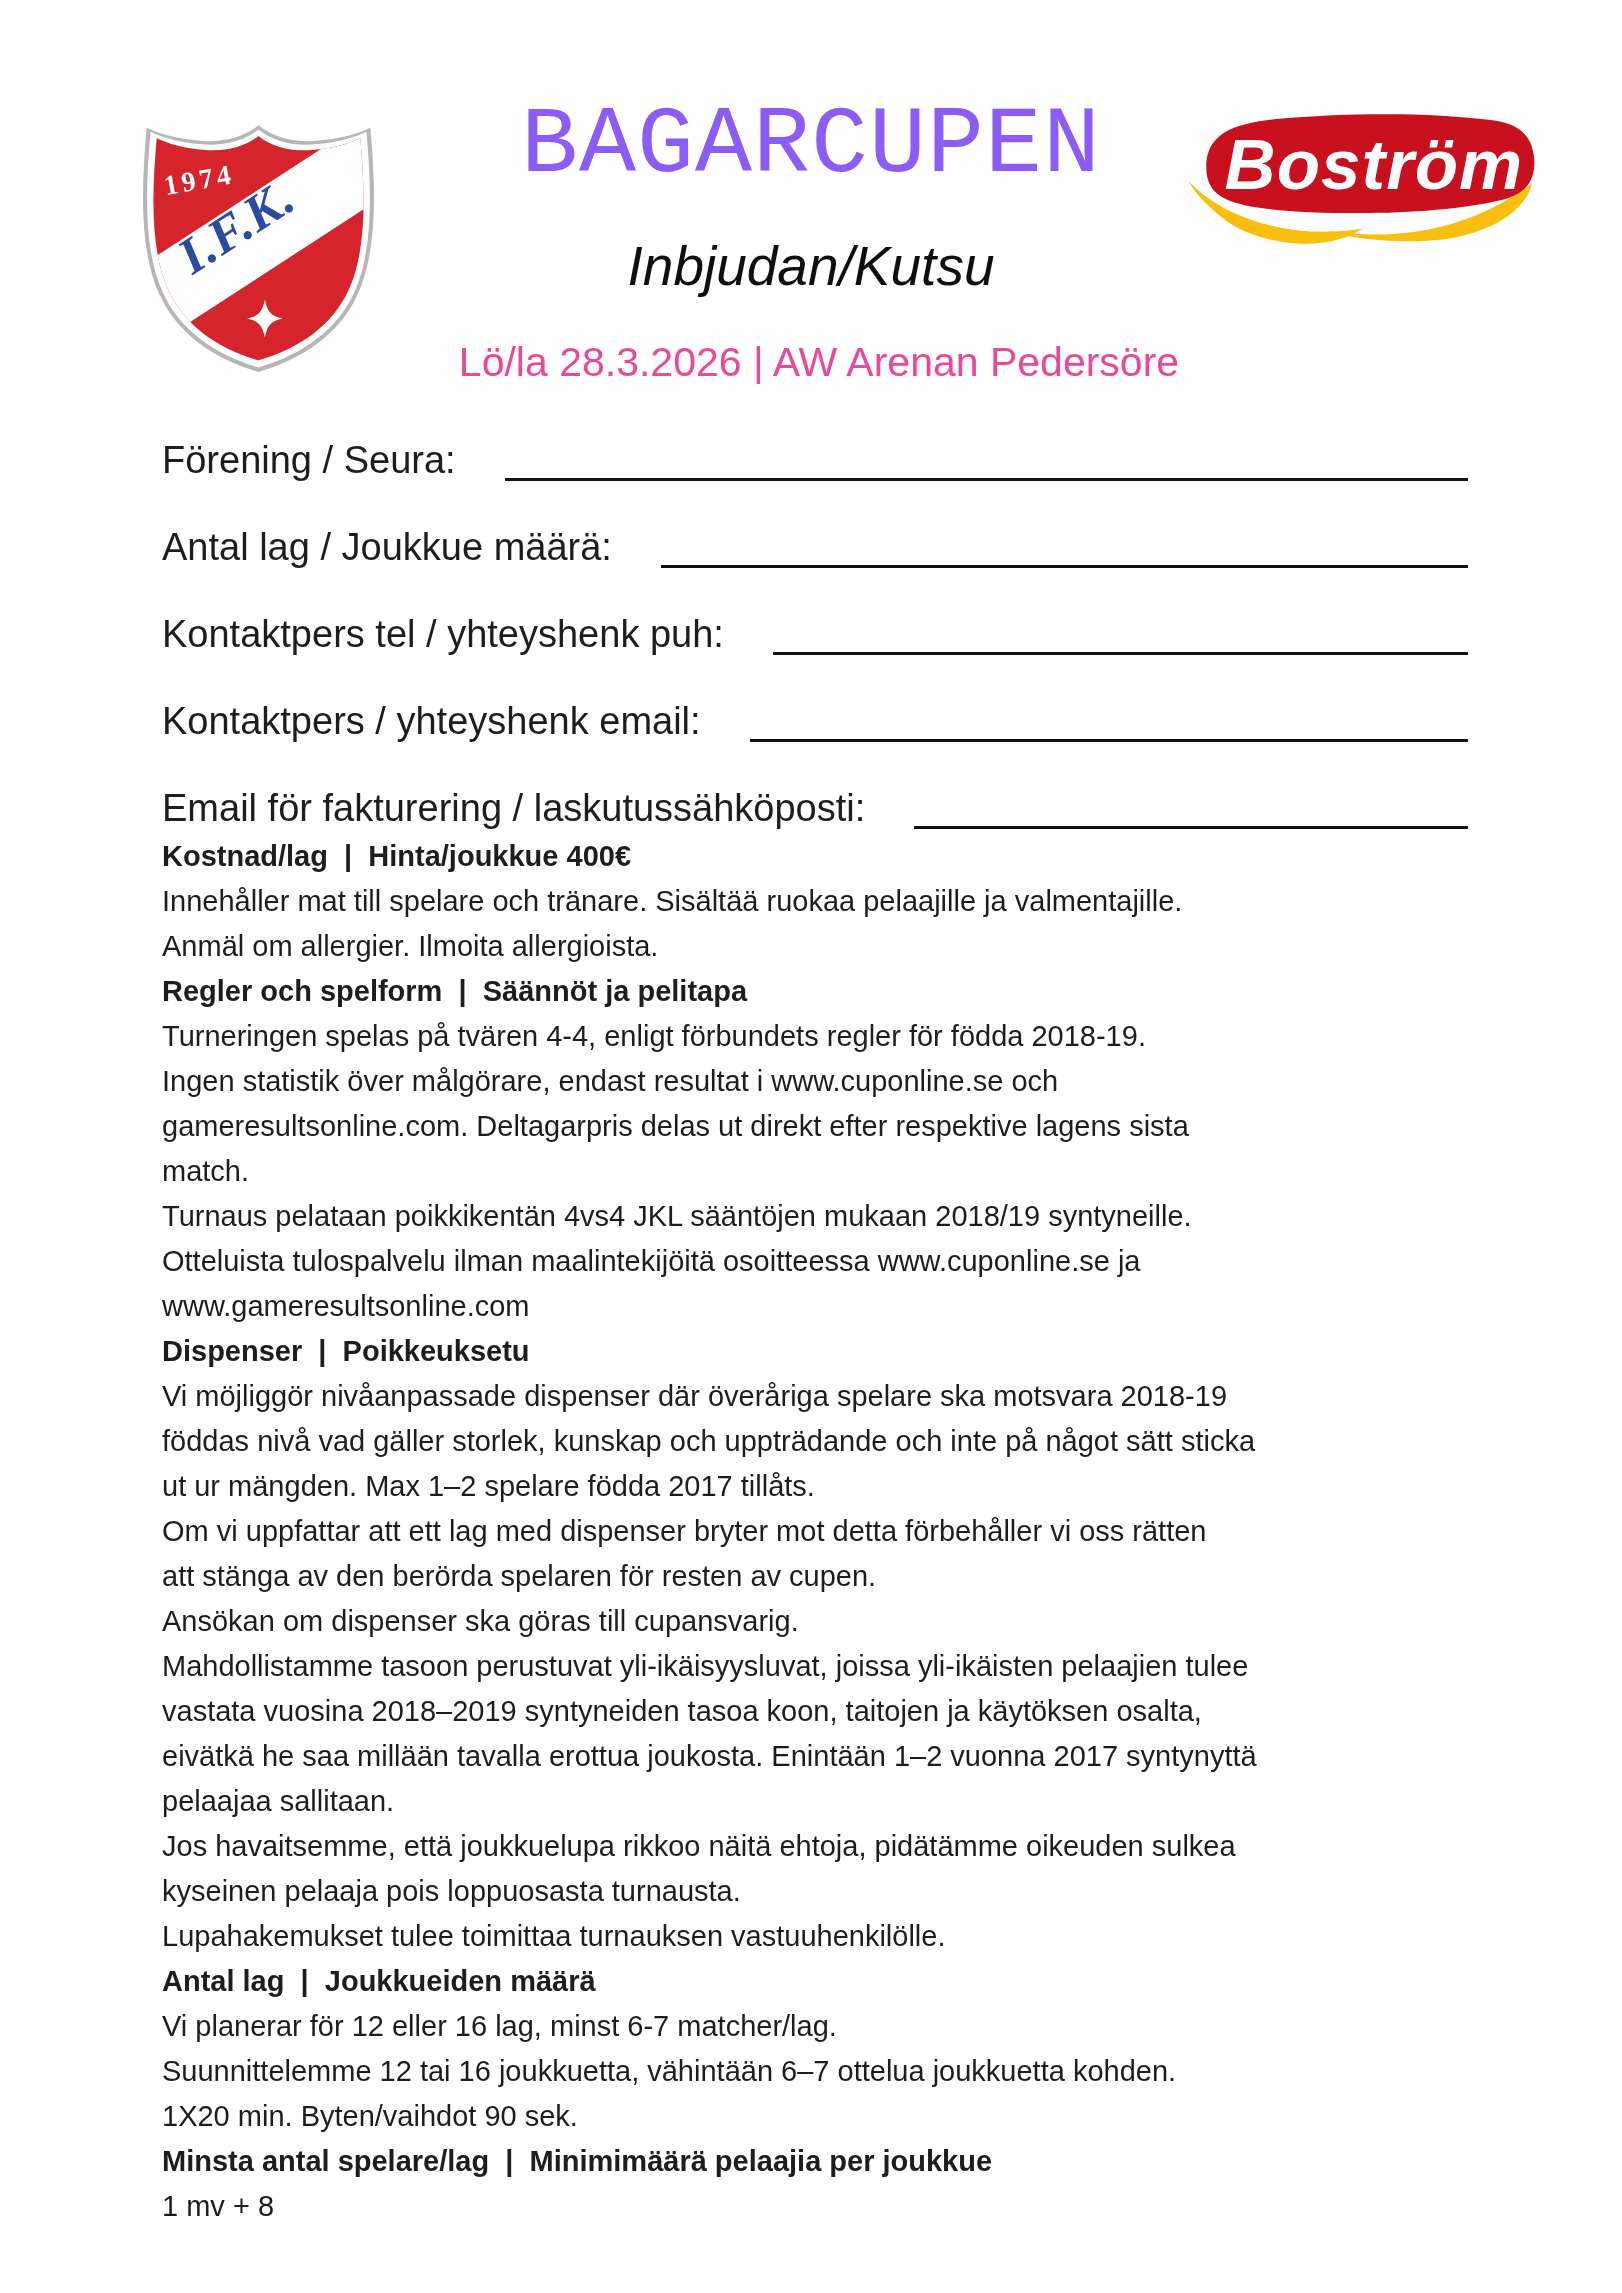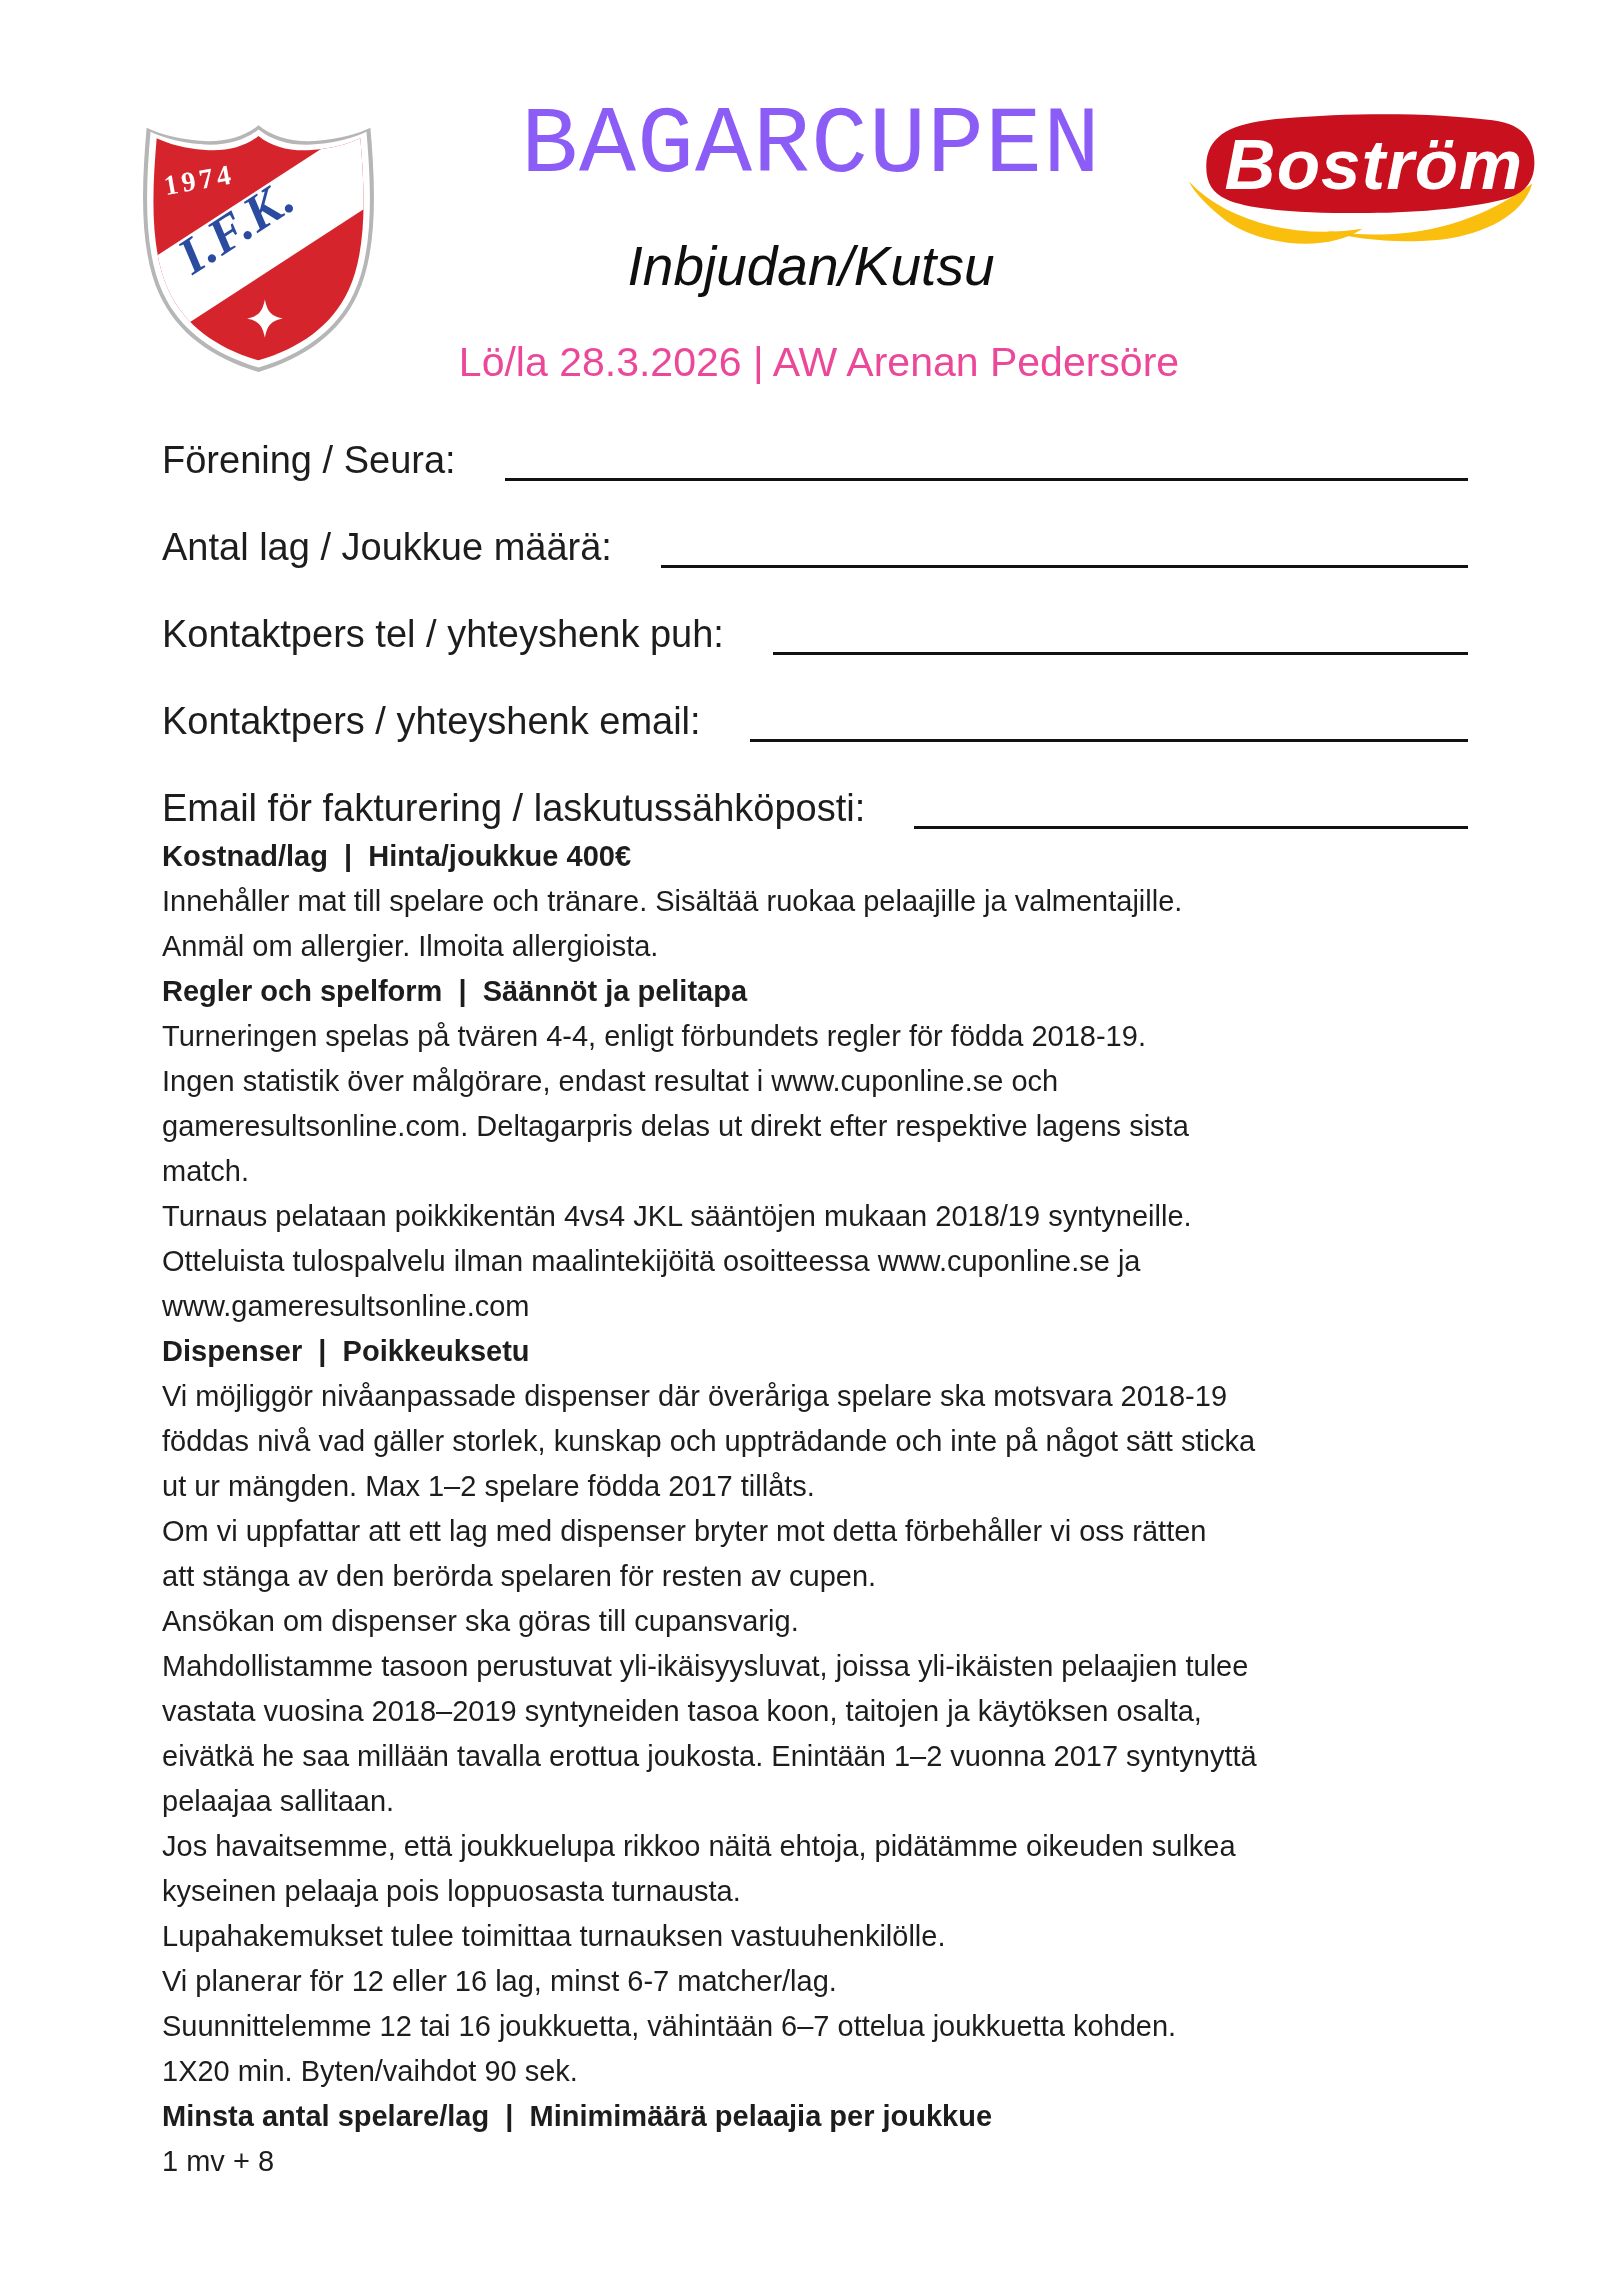--- a/index.html
+++ b/index.html
@@ -132,20 +132,21 @@
       <div class="text-line">eivätkä he saa millään tavalla erottua joukosta. Enintään 1–2 vuonna 2017 syntynyttä</div>
 
       <div class="text-line">pelaajaa sallitaan.</div>
 
       <div class="text-line">Jos havaitsemme, että joukkuelupa rikkoo näitä ehtoja, pidätämme oikeuden sulkea</div>
 
       <div class="text-line">kyseinen pelaaja pois loppuosasta turnausta.</div>
 
       <div class="text-line">Lupahakemukset tulee toimittaa turnauksen vastuuhenkilölle.</div>
 
+      <div class="text-line bold">Antal lag  |  Joukkueiden määrä</div>
 
       <div class="text-line">Vi planerar för 12 eller 16 lag, minst 6-7 matcher/lag.</div>
 
       <div class="text-line">Suunnittelemme 12 tai 16 joukkuetta, vähintään 6–7 ottelua joukkuetta kohden.</div>
 
 
       <div class="text-line">1X20 min. Byten/vaihdot 90 sek.</div>
 
       <div class="text-line bold">Minsta antal spelare/lag  |  Minimimäärä pelaajia per joukkue</div>
 

